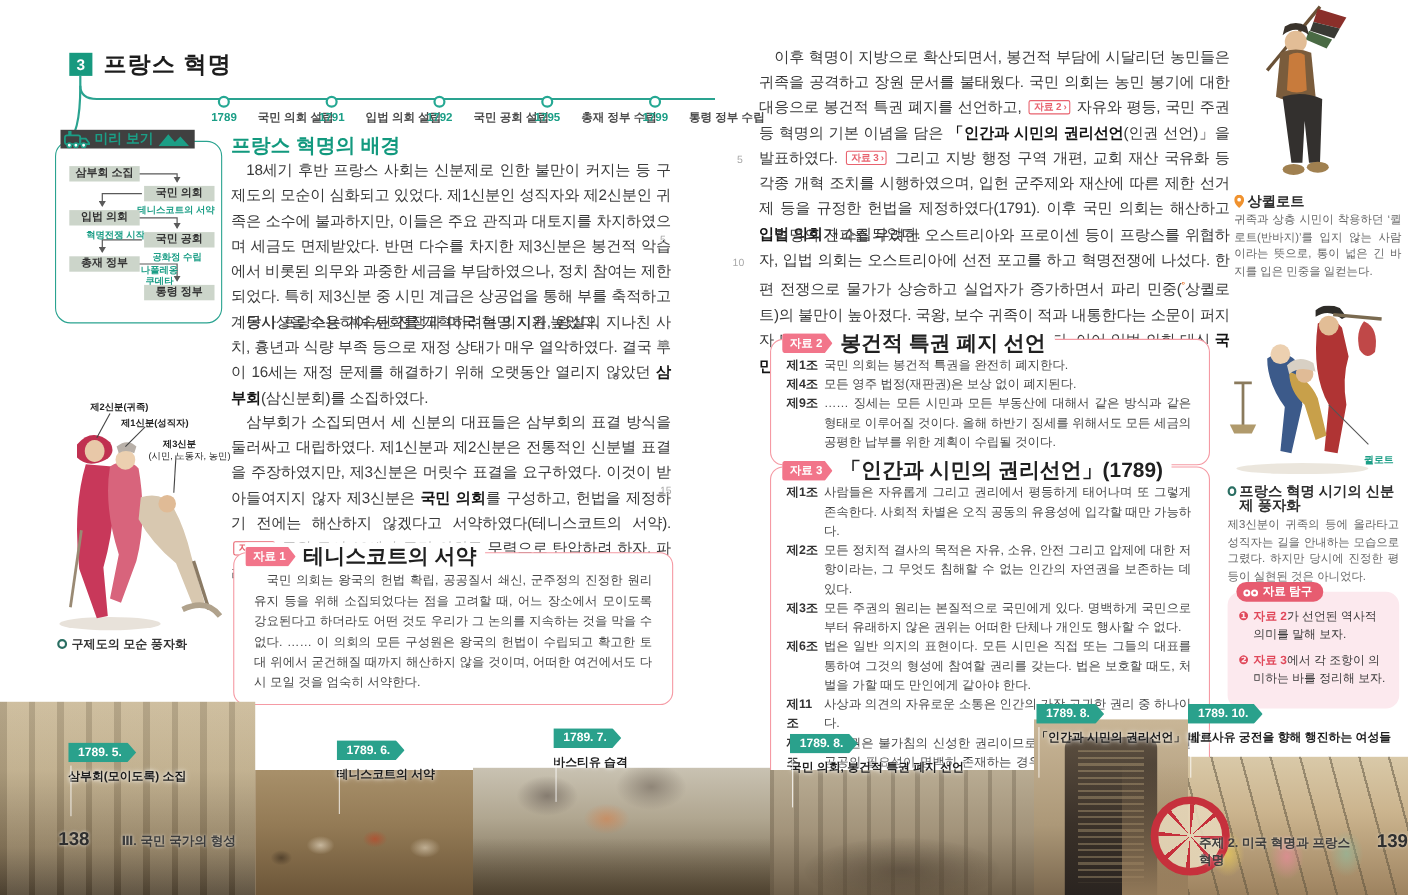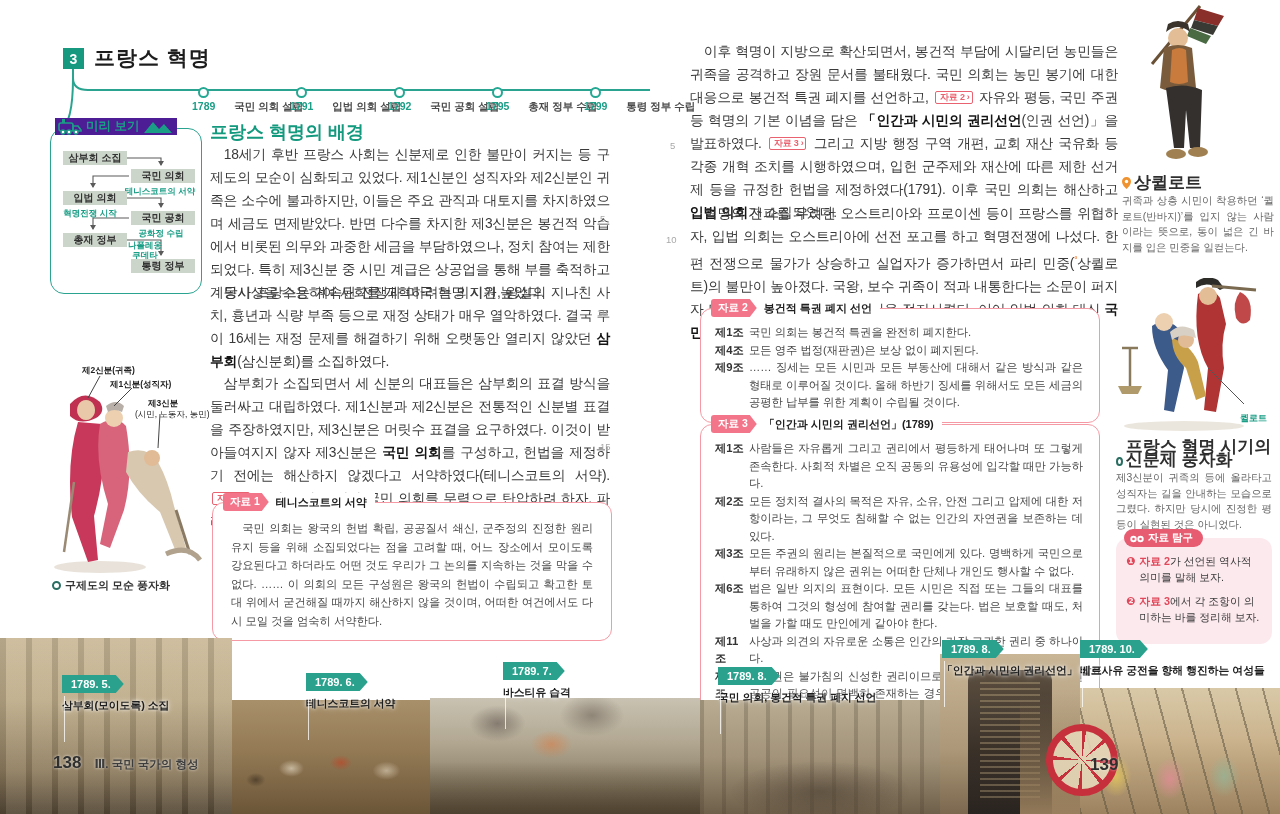--- a/index.html
+++ b/index.html
@@ -13,64 +13,64 @@
   
   .timeline{position:absolute;left:192px;top:96px;width:470px;height:22px;}
   .tl-item{position:absolute;top:4px;white-space:nowrap;font-size:10.5px;}
   .tl-item::before{content:"";position:absolute;left:6px;top:-13px;width:7px;height:7px;border-radius:50%;
                    background:#fff;border:2px solid #25a893;}
   .tl-year{color:#1b9e86;font-weight:bold;margin-right:19px;}
   .tl-label{color:#4a4a4a;font-weight:bold;margin-top:32px;}
   .tl-item.idx-0{left:0}.tl-item.idx-1{left:98px}.tl-item.idx-2{left:196px}.tl-item.idx-3{left:294px}.tl-item.idx-4{left:392px}
   
   .preview{position:absolute;left:50px;top:128px;width:150px;height:164px;border:1.6px solid #2aa390;border-radius:14px;}
-  .preview-header{position:absolute;top:-11px;left:4px;display:flex;align-items:center;background:#4c1d95;padding:0 3px;}
+  .preview-header{position:absolute;top:-11px;left:4px;display:flex;align-items:center;background:#404040;padding:0 3px;}
   .preview-title{color:#1b9e86;font-weight:bold;font-size:12.5px;margin-left:4px;}
   .mountains{margin-left:5px;}
   .flow-box{position:absolute;width:64px;height:14px;background:#ccd5ca;color:#333;font-size:10px;font-weight:bold;
             text-align:center;line-height:14px;}
   .flow-note{position:absolute;color:#1b9e86;font-size:8.5px;font-weight:bold;text-align:center;line-height:9.5px;}
   .fb-1{left:12px;top:22px}.fb-2{left:80px;top:40px}.fb-3{left:12px;top:62px}
   .fb-4{left:80px;top:82px}.fb-5{left:12px;top:104px}.fb-6{left:80px;top:130px}
-  .fn-1{left:70px;top:58px;width:78px}.fn-2{left:3px;top:80px;width:72px}
+  .fn-1{left:70px;top:58px;width:78px}.fn-2{left:18px;top:80px;width:72px}
   .fn-3{left:80px;top:100px;width:60px}.fn-4{left:72px;top:112px;width:44px}
   .flow-arrows{position:absolute;left:0;top:0;}
   
   .col-left{position:absolute;left:210px;width:400px;}
   .col-right{position:absolute;left:690px;width:428px;}
   .sec-heading{font-size:18px;font-weight:bold;color:#12997e;}
   .para{font-size:13.8px;line-height:23px;text-align:justify;text-indent:1em;color:#3a3a3a;letter-spacing:-0.2px;}
   .seg-b{font-weight:bold;color:#141414;}
   .seg-tag{display:inline-block;border:1px solid #e8636f;color:#e8636f;font-size:9px;font-weight:bold;
            line-height:11px;padding:0 2px 0 4px;border-radius:2px;margin:0 2px;vertical-align:2px;text-indent:0;}
   .seg-tag::after{content:"\203A";margin-left:2px;}
   .seg-r{color:#e0485a;font-weight:bold;}
   .seg-sup{color:#e8762d;font-size:8px;vertical-align:super;font-weight:bold;}
   .line-num{position:absolute;color:#a8a8a8;font-size:9.5px;}
   
   .data-box{position:absolute;border:1.5px solid #f59aa4;border-radius:12px;background:#fff;}
   .data-box-head{position:absolute;top:-10px;left:10px;display:flex;align-items:center;background:#fff;padding:0 8px 0 0;}
   .data-tag{background:#f2758a;color:#fff;font-size:10.5px;font-weight:bold;padding:2px 9px 2px 7px;
             clip-path:polygon(0 0,calc(100% - 7px) 0,100% 50%,calc(100% - 7px) 100%,0 100%);
             border-radius:3px 0 0 3px;}
-  .data-title{font-size:11px;font-weight:bold;color:#202020;margin-left:7px;}
+  .data-title{font-size:19px;font-weight:bold;color:#202020;margin-left:7px;}
   .data-body{padding:16px 18px 10px 18px;font-size:11.3px;line-height:18.5px;color:#474747;text-align:justify;text-indent:1em;}
   .articles{padding:15px 16px 10px 14px;}
   .article{display:flex;font-size:11.3px;line-height:17.5px;color:#474747;}
   .article-no{flex:0 0 34px;font-weight:bold;color:#333;}
   .article-text{flex:1;text-align:justify;}
   
   .old-regime{position:absolute;left:48px;top:362px;width:160px;height:220px;}
   .or-label{position:absolute;font-size:8.5px;font-weight:bold;color:#222;line-height:10px;}
   .or-caption{position:absolute;left:52px;top:578px;font-size:11px;font-weight:bold;color:#333;display:flex;align-items:center;gap:4px;}
   .ring-icon{display:inline-block;width:9px;height:9px;border-radius:50%;border:2.5px solid #2a6e62;box-sizing:border-box;}
   
   .sidebar-img{position:absolute;}
   .side-caption{position:absolute;width:152px;}
-  .side-title{font-size:17px;font-weight:bold;color:#2e2e2e;display:flex;align-items:flex-end;gap:3px;line-height:13px;}
+  .side-title{font-size:13px;font-weight:bold;color:#2e2e2e;display:flex;align-items:flex-start;gap:3px;line-height:13px;}
   .side-body{margin-top:4px;font-size:10.4px;line-height:15.5px;color:#666;text-align:justify;}
   .culotte-label{position:absolute;color:#1b9e86;font-size:9px;font-weight:bold;}
   
   .inquiry{position:absolute;left:1116px;top:538px;width:156px;background:#fce9ee;border-radius:12px;padding:16px 10px 10px 10px;box-sizing:border-box;}
   .inq-tag{position:absolute;top:-9px;left:8px;background:#e75c70;color:#fff;font-size:10.5px;font-weight:bold;
            padding:2px 10px 2px 6px;border-radius:9px;display:flex;align-items:center;gap:4px;}
   .inq-item{display:flex;gap:4px;font-size:10.8px;line-height:15.5px;color:#3b3b3b;margin-bottom:9px;}
   .inq-num{color:#e0485a;font-weight:bold;font-size:11px;}
   
   .strip{position:absolute;left:0;top:630px;width:1280px;height:184px;}
@@ -117,21 +117,21 @@
   .march-overlay{position:absolute;left:1020px;bottom:0;width:60px;height:120px;
      background:linear-gradient(180deg,rgba(217,201,168,0),rgba(157,130,95,.9));}
   
   .bwrap{position:absolute;}
   .badge{display:inline-block;background:#2aa18c;color:#fff;font-size:11px;font-weight:bold;
          padding:3px 13px 3px 9px;clip-path:polygon(0 0,calc(100% - 8px) 0,100% 50%,calc(100% - 8px) 100%,0 100%);}
   .bcap{margin-top:6px;font-size:10.8px;font-weight:bold;color:#1d1d1d;white-space:nowrap;
         text-shadow:0 0 3px rgba(255,255,255,.9),0 0 6px rgba(255,255,255,.7);}
   .bstem{position:absolute;left:2px;top:22px;width:1px;height:46px;background:rgba(255,255,255,.75);}
   
-  .footer-left{position:absolute;left:53px;top:753px;display:flex;align-items:baseline;gap:13px;z-index:5;
+  .footer-left{position:absolute;left:53px;top:753px;display:flex;align-items:baseline;gap:29px;z-index:5;
         text-shadow:0 0 3px rgba(255,255,255,.8);}
   .footer-right{position:absolute;left:1090px;top:755px;display:flex;align-items:baseline;gap:12px;z-index:5;
         text-shadow:0 0 3px rgba(255,255,255,.6);}
   .pg-num{font-size:17px;font-weight:bold;color:#2f2f2f;}
   .pg-sec{font-size:11.5px;font-weight:bold;color:#3d3d3d;}
 </style>
 </head>
 <body>
 
 <div class="spread">
@@ -429,16 +429,17 @@
       <div class="bcap">베르사유 궁전을 향해 행진하는 여성들</div>
       <div class="bstem"></div>
     </div>
   </div>
 
   <div class="footer-left">
     <span class="pg-num">138</span>
     <span class="pg-sec">Ⅲ. 국민 국가의 형성</span>
   </div>
   <div class="footer-right">
+    <span class="pg-sec">주제 2. 미국 혁명과 프랑스 혁명</span>
     <span class="pg-num">139</span>
   </div>
 
 </div>
 
 </body></html>

